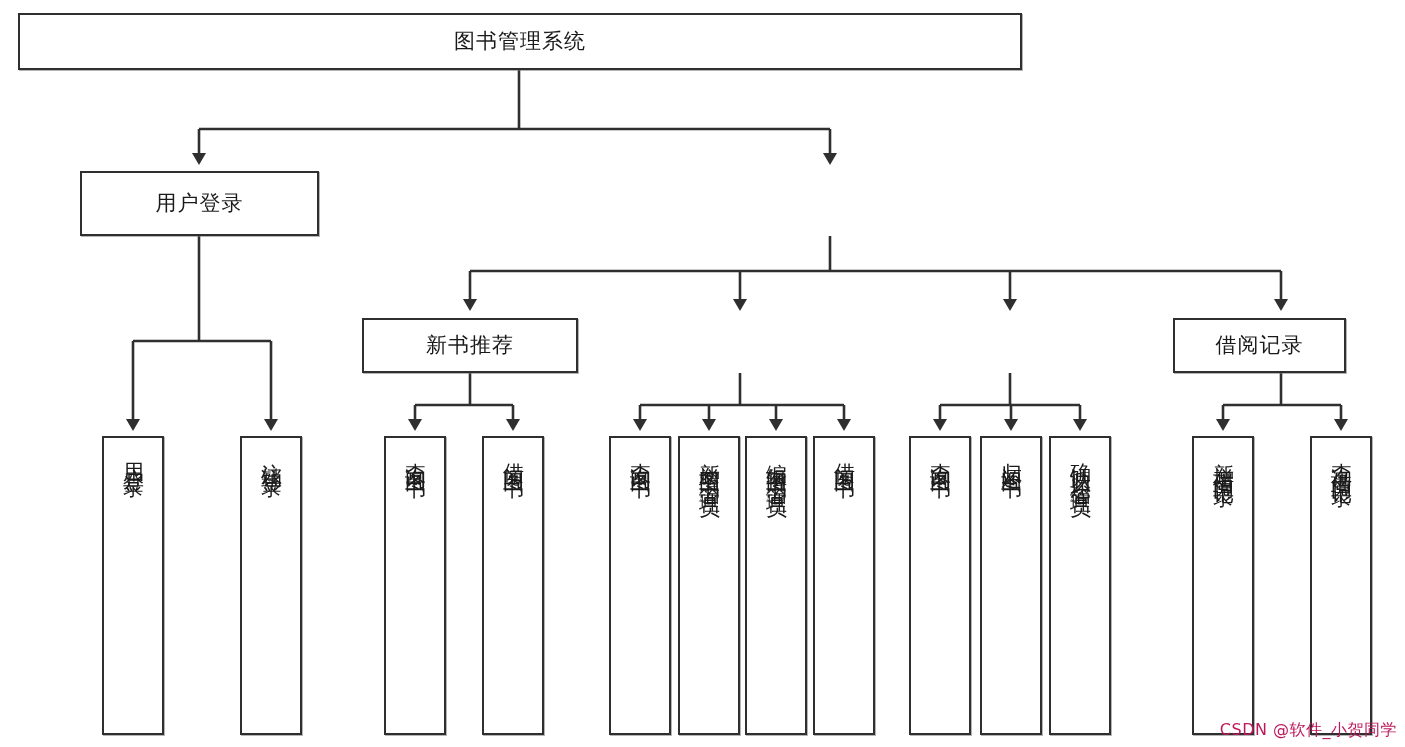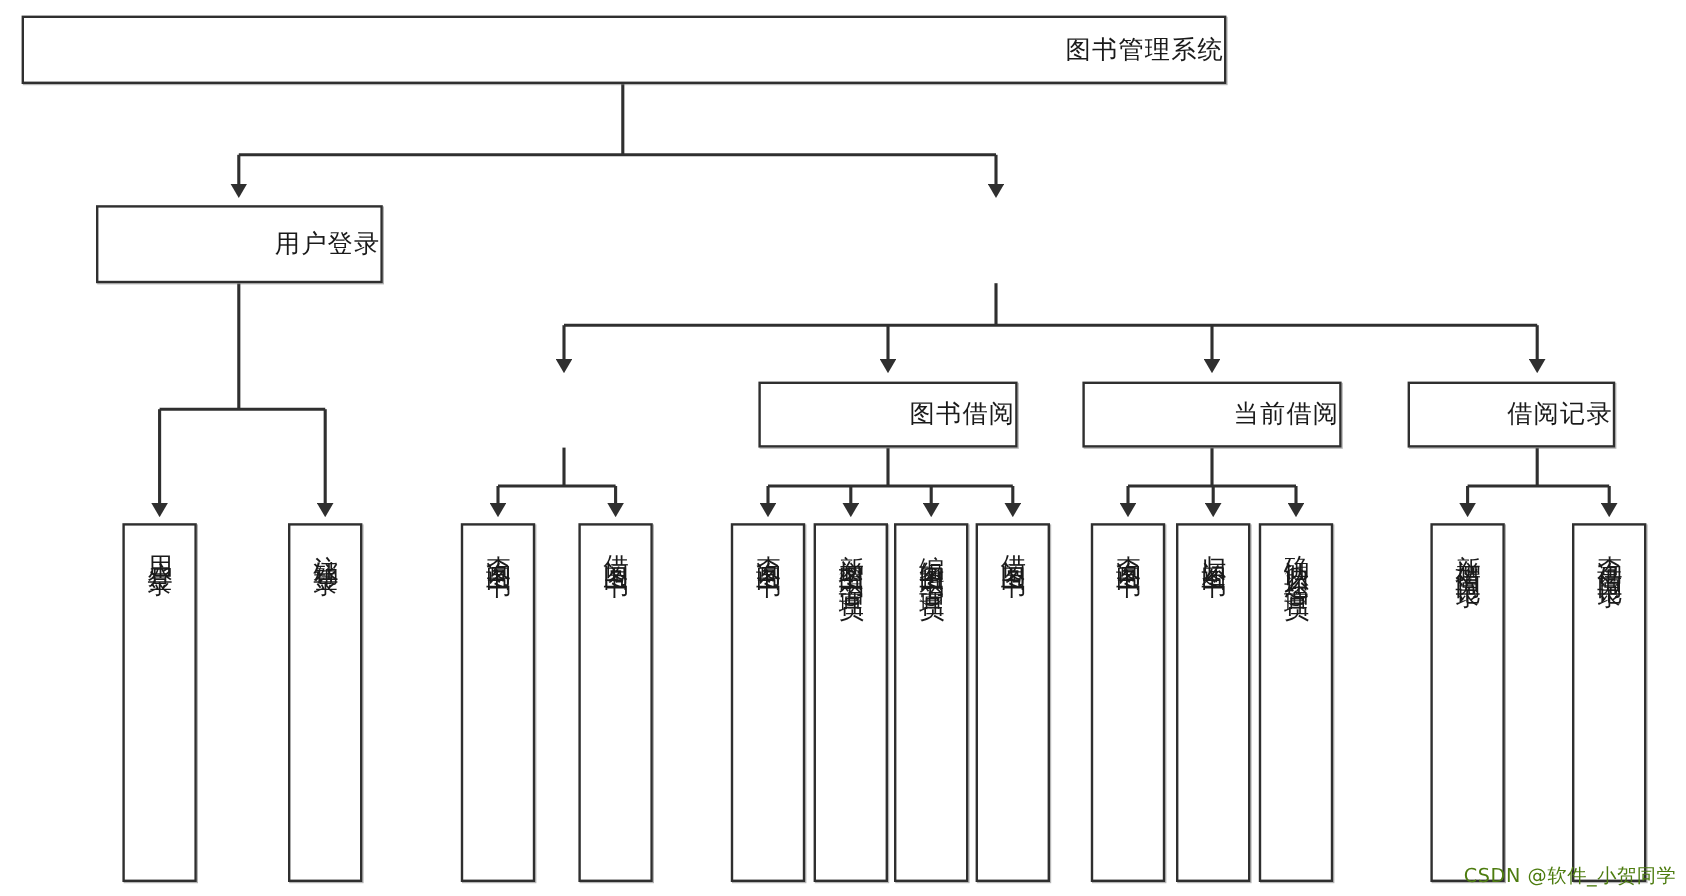--- a/index.html
+++ b/index.html
@@ -27,21 +27,21 @@
     height: 747px;
     pointer-events: none;
   }
   .node {
     position: absolute;
     box-sizing: border-box;
     background: #ffffff;
     border: 2px solid #2f2f2f;
     display: flex;
     align-items: center;
-    justify-content: flex-end;
+    justify-content: center;
     box-shadow: 1px 1px 0 rgba(120,120,120,0.55);
   }
   .node-h .node-label {
     font-size: 21px;
     color: #1a1a1a;
     letter-spacing: 1px;
     line-height: 1.2;
     white-space: nowrap;
   }
   .node-v {
@@ -56,21 +56,21 @@
     color: #1a1a1a;
     letter-spacing: 5px;
     line-height: 1;
     white-space: nowrap;
   }
   .watermark {
     position: absolute;
     right: 8px;
     bottom: 6px;
     font-size: 16px;
-    color: #4d7c0f;
+    color: #be185d;
     letter-spacing: 0.5px;
     white-space: nowrap;
   }
 </style>
 </head>
 <body>
 
 <div id="diagram-root">
 
   <svg class="edges" viewBox="0 0 1405 747" xmlns="http://www.w3.org/2000/svg">
@@ -137,28 +137,25 @@
 
   <div class="node node-h" style="left:18px; top:13px; width:1004px; height:57px;">
     <span class="node-label">图书管理系统</span>
   </div>
 
   <div class="node node-h" style="left:80px; top:171px; width:239px; height:65px;">
     <span class="node-label">用户登录</span>
   </div>
 
 
-
-  <div class="node node-h" style="left:632px; top:318px; width:216px; height:55px;">
-    <span class="node-label">图书借阅</span>
-  </div>
-
-  <div class="node node-h" style="left:902px; top:318px; width:216px; height:55px;">
-    <span class="node-label">当前借阅</span>
-  </div>
+  <div class="node node-h" style="left:362px; top:318px; width:216px; height:55px;">
+    <span class="node-label">新书推荐</span>
+  </div>
+
+
 
   <div class="node node-h" style="left:1173px; top:318px; width:173px; height:55px;">
     <span class="node-label">借阅记录</span>
   </div>
 
   <div class="node node-v" style="left:102px; top:436px; width:62px; height:299px;">
     <span class="node-label">用户登录</span>
   </div>
 
   <div class="node node-v" style="left:240px; top:436px; width:62px; height:299px;">

